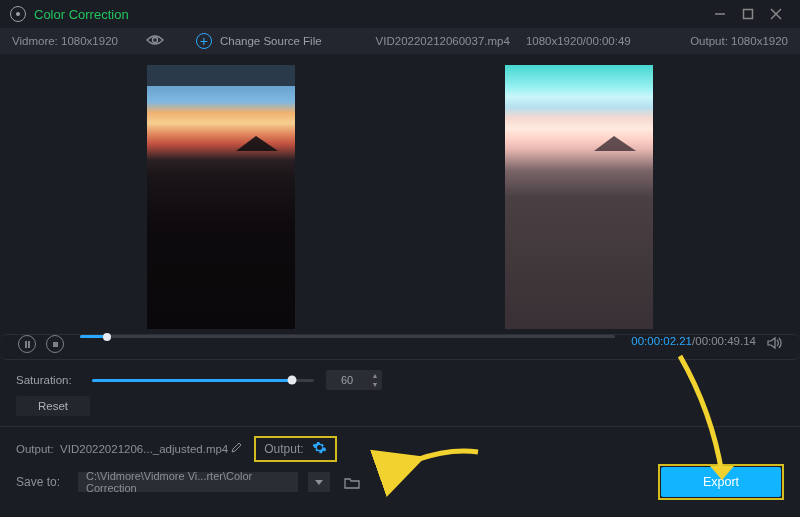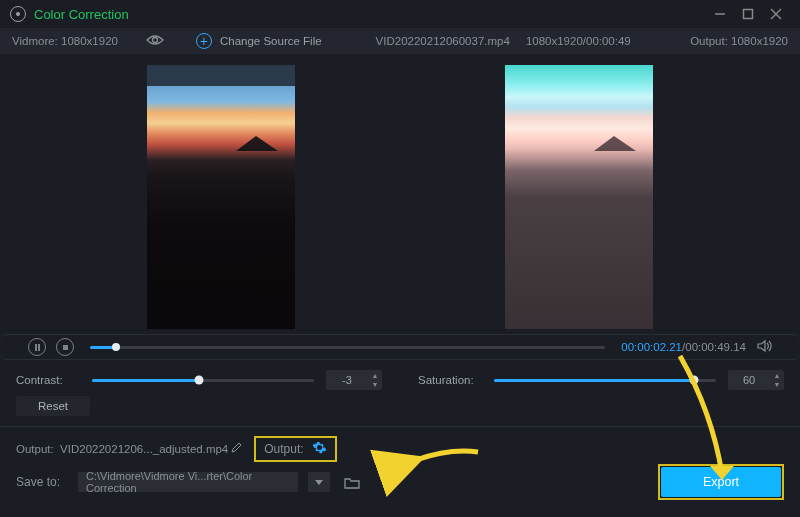--- a/index.html
+++ b/index.html
@@ -83,22 +83,22 @@
 .mountain {
   position: absolute; left: 60%; top: 27%;
   width: 0; height: 0;
   border-left: 20px solid transparent;
   border-right: 22px solid transparent;
   border-bottom: 15px solid rgba(20,18,22,0.92);
 }
 
 .playbar {
   height: 26px;
-  display: flex; align-items: center;
-  padding: 0 28px; gap: 10px;
+  display: flex; align-items: flex-start;
+  padding: 0 18px; gap: 10px;
   border-top: 1px solid #2a2e36;
   border-bottom: 1px solid #2a2e36;
   border-radius: 7px;
 }
 .circ-btn {
   width: 18px; height: 18px; border: 1.3px solid #7c8088; border-radius: 50%;
   display: inline-flex; align-items: center; justify-content: center;
   cursor: pointer;
 }
 .circ-btn .bars { display: inline-block; width: 2px; height: 7px; background: #7c8088; box-shadow: 3px 0 0 #7c8088; margin-right: 3px; }
@@ -261,34 +261,20 @@
   </span>
   <span class="vol">
     <svg viewBox="0 0 16 16">
         <path d="M2 6v4h3l4 3V3L5 6H2Z" stroke-width="1.2"></path>
         <path d="M11 5a4 4 0 010 6M13 3a7 7 0 010 10" stroke-width="1.2"></path>
       </svg>
   </span>
 </div>
 
 <div class="sliders">
-  <div class="slider-row">
-    <span class="lbl">Contrast:</span>
-    <div class="slider-track">
-      <div class="slider-fill" style="width:48%"></div>
-        <div class="slider-thumb" style="left:48%"></div>
-    </div>
-    <div class="stepper">
-      <span class="val">-3</span>
-      <div class="arrows">
-          <span>▲</span>
-          <span>▼</span>
-        </div>
-    </div>
-  </div>
   <div class="slider-row">
     <span class="lbl">Saturation:</span>
     <div class="slider-track">
       <div class="slider-fill" style="width:90%"></div>
         <div class="slider-thumb" style="left:90%"></div>
     </div>
     <div class="stepper">
       <span class="val">60</span>
       <div class="arrows">
           <span>▲</span>

